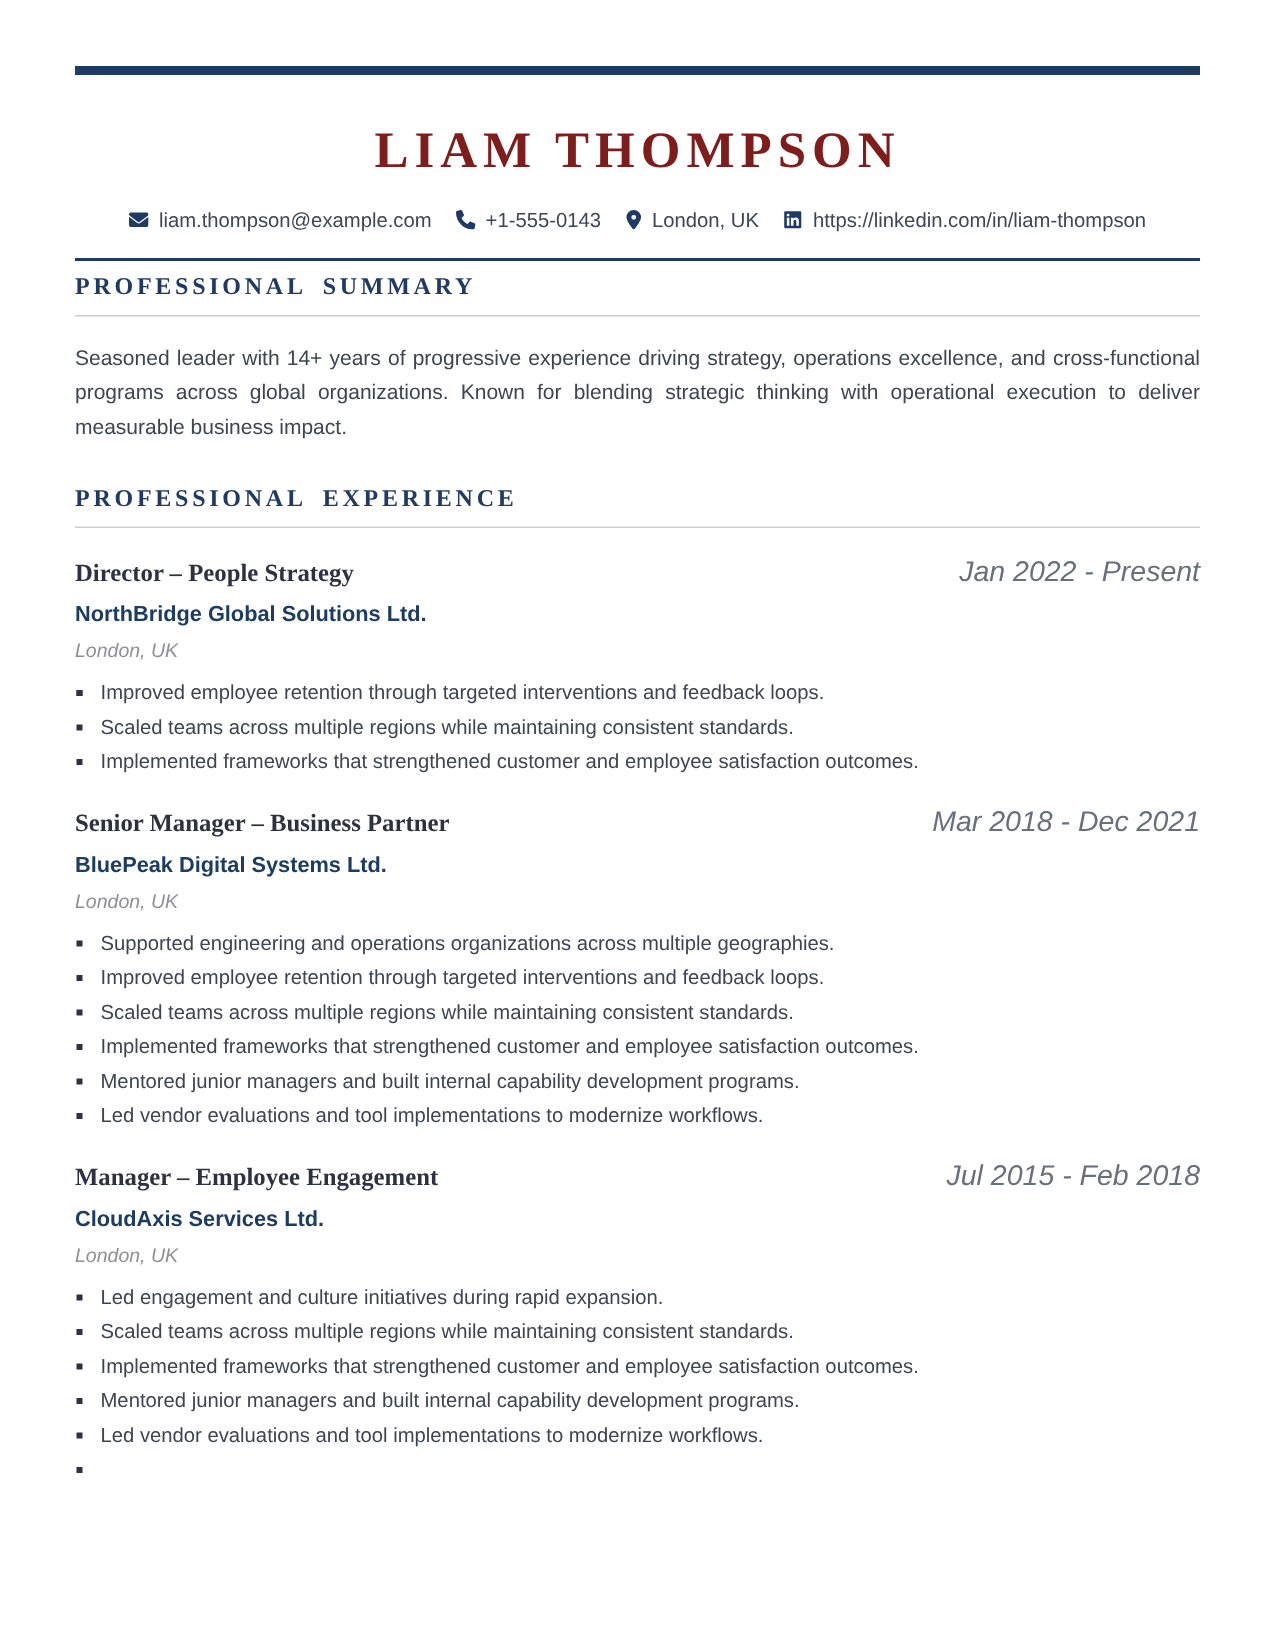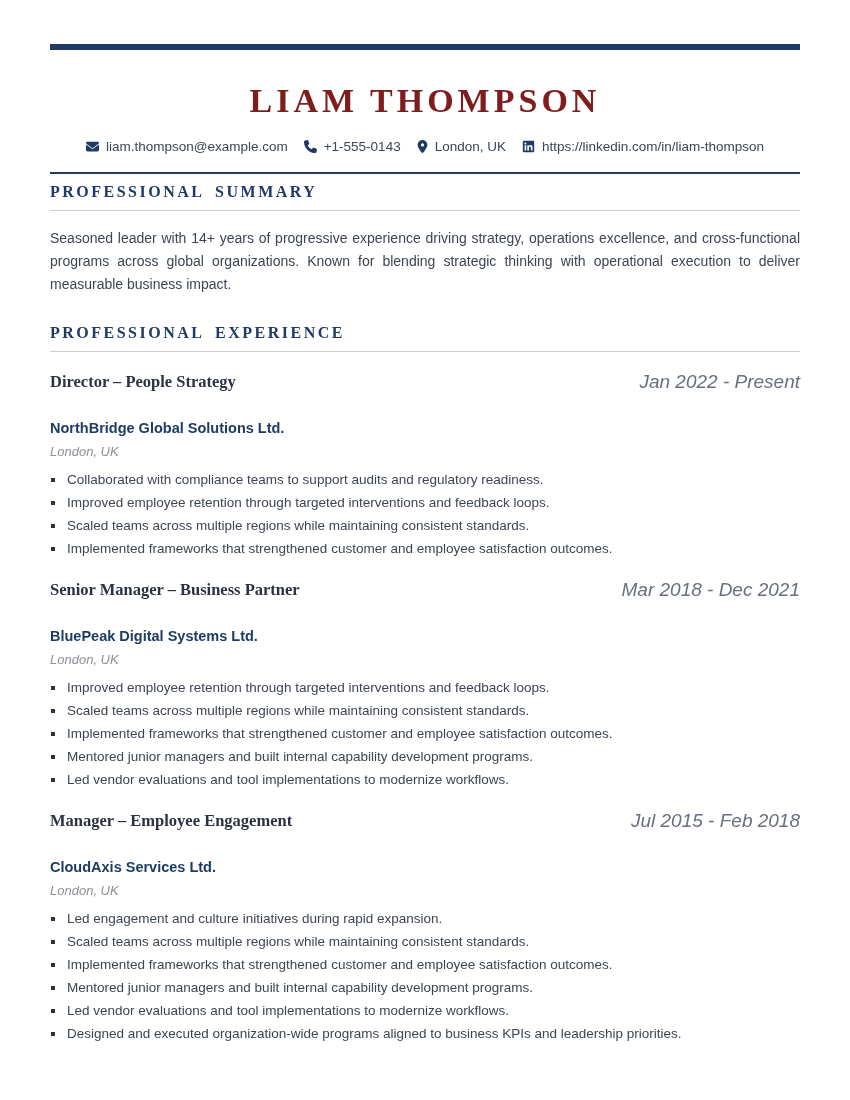--- a/index.html
+++ b/index.html
@@ -100,21 +100,21 @@
     font-size: 16.5px;
     color: #2c3242;
     line-height: 21px;
   }
   .job-dates {
     font-style: italic;
     font-size: 19px;
     color: #68707e;
   }
   .job-company {
-    margin-top: 26px;
+    margin-top: 8px;
     font-weight: 700;
     font-size: 14.5px;
     color: #1d3c64;
     line-height: 18px;
   }
   .job-location {
     margin-top: 7px;
     font-style: italic;
     font-size: 13px;
     color: #8f9096;
@@ -199,21 +199,20 @@
   <div class="job">
     <div class="job-header">
       <span class="job-role">Director – People Strategy</span>
       <span class="job-dates">Jan 2022 - Present</span>
     </div>
     <div class="job-company">NorthBridge Global Solutions Ltd.</div>
     <div class="job-location">London, UK</div>
     <ul class="job-bullets">
   <li>
     <span class="bullet-marker"></span>
-    <span>Collaborated with compliance teams to support audits and regulatory readiness.</span>
   </li>
 
   <li>
     <span class="bullet-marker"></span>
     <span>Improved employee retention through targeted interventions and feedback loops.</span>
   </li>
 
   <li>
     <span class="bullet-marker"></span>
     <span>Scaled teams across multiple regions while maintaining consistent standards.</span>
@@ -227,20 +226,24 @@
   </div>
 
   <div class="job">
     <div class="job-header">
       <span class="job-role">Senior Manager – Business Partner</span>
       <span class="job-dates">Mar 2018 - Dec 2021</span>
     </div>
     <div class="job-company">BluePeak Digital Systems Ltd.</div>
     <div class="job-location">London, UK</div>
     <ul class="job-bullets">
+  <li>
+    <span class="bullet-marker"></span>
+    <span>Supported engineering and operations organizations across multiple geographies.</span>
+  </li>
 
   <li>
     <span class="bullet-marker"></span>
     <span>Improved employee retention through targeted interventions and feedback loops.</span>
   </li>
 
   <li>
     <span class="bullet-marker"></span>
     <span>Scaled teams across multiple regions while maintaining consistent standards.</span>
   </li>
@@ -290,20 +293,19 @@
     <span>Mentored junior managers and built internal capability development programs.</span>
   </li>
 
   <li>
     <span class="bullet-marker"></span>
     <span>Led vendor evaluations and tool implementations to modernize workflows.</span>
   </li>
 
   <li>
     <span class="bullet-marker"></span>
-    <span>Designed and executed organization-wide programs aligned to business KPIs and leadership priorities.</span>
   </li>
 
 </ul>
   </div>
 </div>
 
 </div>
 
 </body></html>

